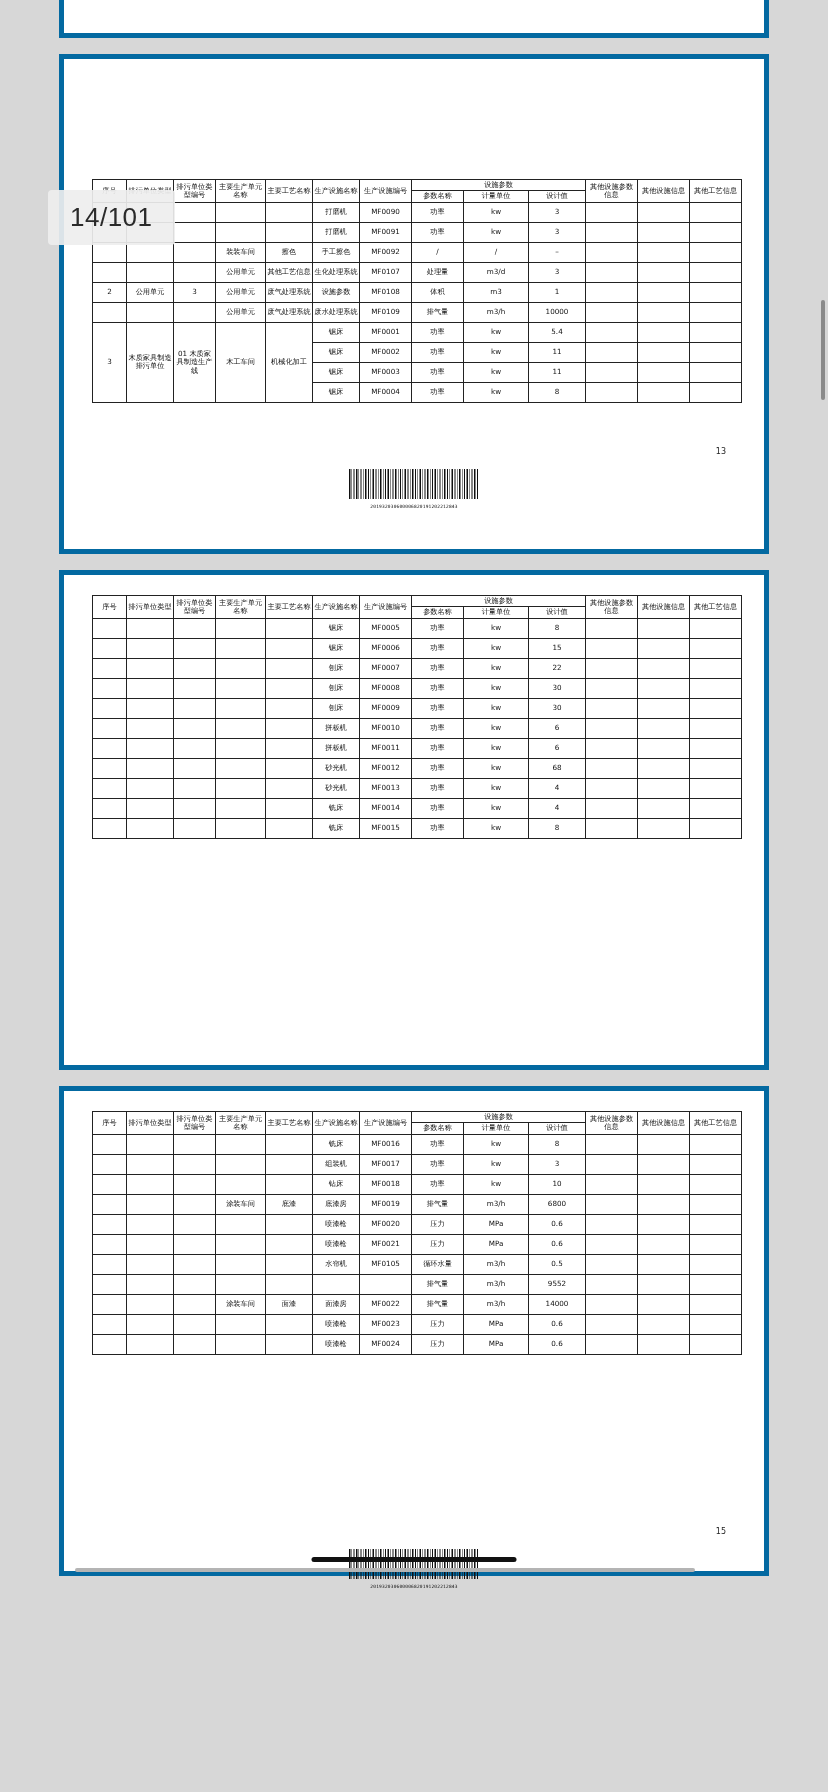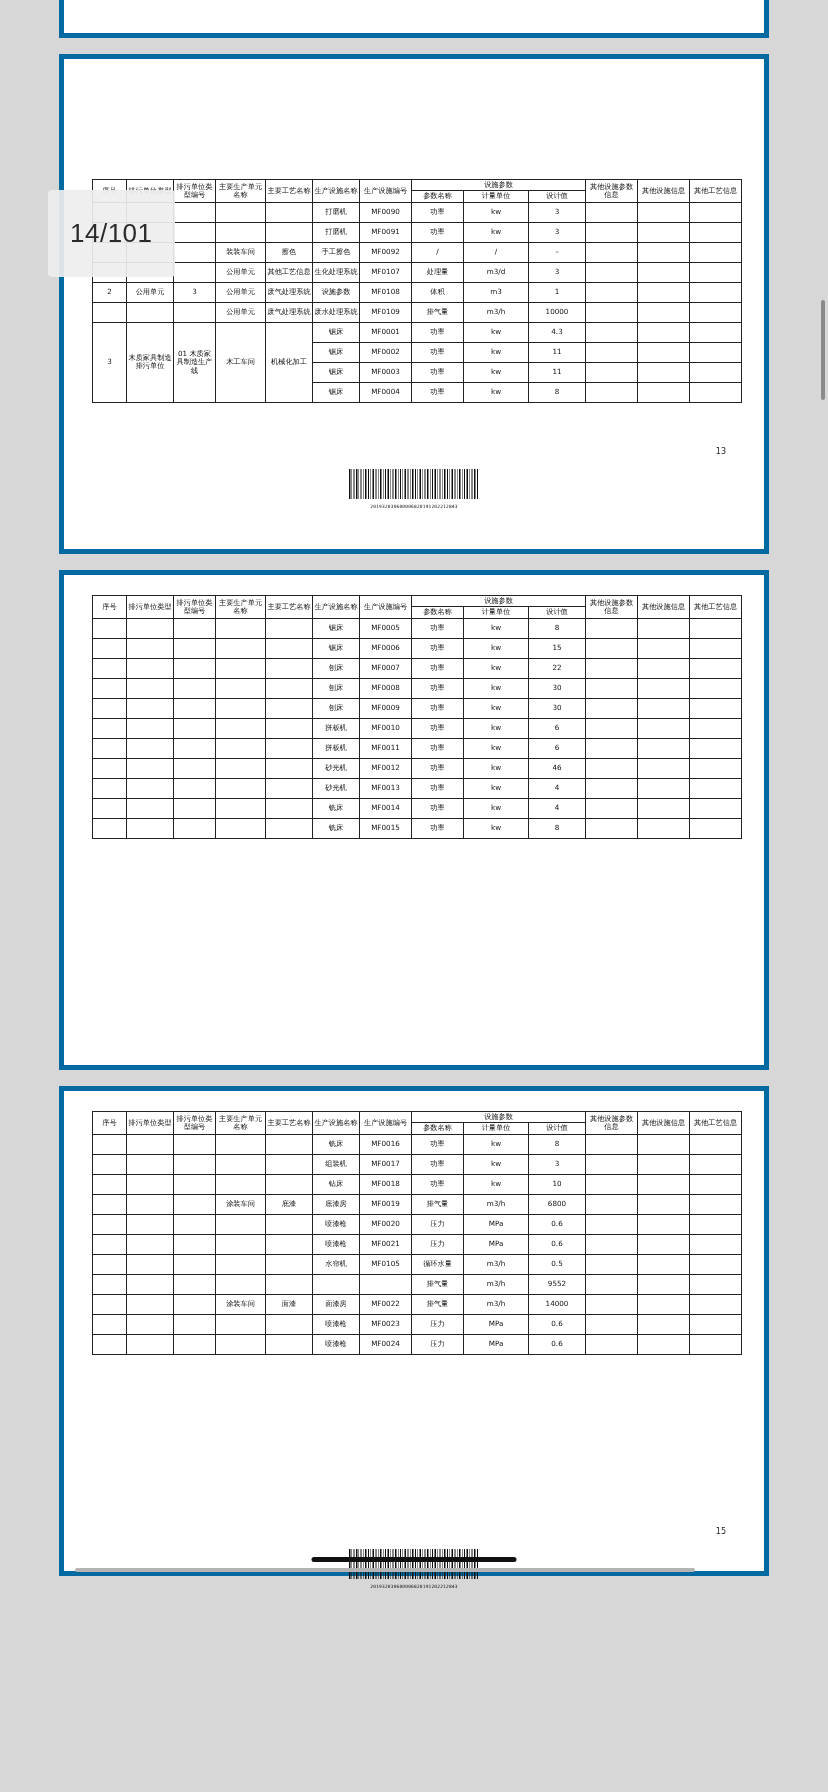--- a/index.html
+++ b/index.html
@@ -124,21 +124,21 @@
   }
 
   
   .page-indicator {
     position: absolute;
     left: 48px;
     top: 190px;
     background: rgba(238,238,238,0.92);
     color: #2a2a2a;
     font-size: 26px;
-    padding: 28px 22px;
+    padding: 12px 22px;
     border-radius: 4px;
     font-family: "Liberation Sans", sans-serif;
     letter-spacing: 0.5px;
   }
 
   
   .v-scrollbar {
     position: absolute;
     right: 3px;
     top: 300px;
@@ -309,21 +309,21 @@
             <tr class="row-h">
               <td rowspan="4">3</td>
               <td rowspan="4">木质家具制造排污单位</td>
               <td rowspan="4">01 木质家具制造生产线</td>
               <td rowspan="4">木工车间</td>
               <td rowspan="4">机械化加工</td>
               <td>锯床</td>
               <td>MF0001</td>
               <td>功率</td>
               <td>kw</td>
-              <td>4.3</td>
+              <td>5.4</td>
               <td></td>
               <td></td>
               <td></td>
             </tr>
             <tr class="row-h">
               <td>锯床</td>
               <td>MF0002</td>
               <td>功率</td>
               <td>kw</td>
               <td>11</td>
@@ -568,21 +568,21 @@
               <tr class="row-h">
                 <td></td>
                 <td></td>
                 <td></td>
                 <td></td>
                 <td></td>
                 <td>砂光机</td>
                 <td>MF0012</td>
                 <td>功率</td>
                 <td>kw</td>
-                <td>46</td>
+                <td>68</td>
                 <td></td>
                 <td></td>
                 <td></td>
               </tr>
               <tr class="row-h">
                 <td></td>
                 <td></td>
                 <td></td>
                 <td></td>
                 <td></td>

